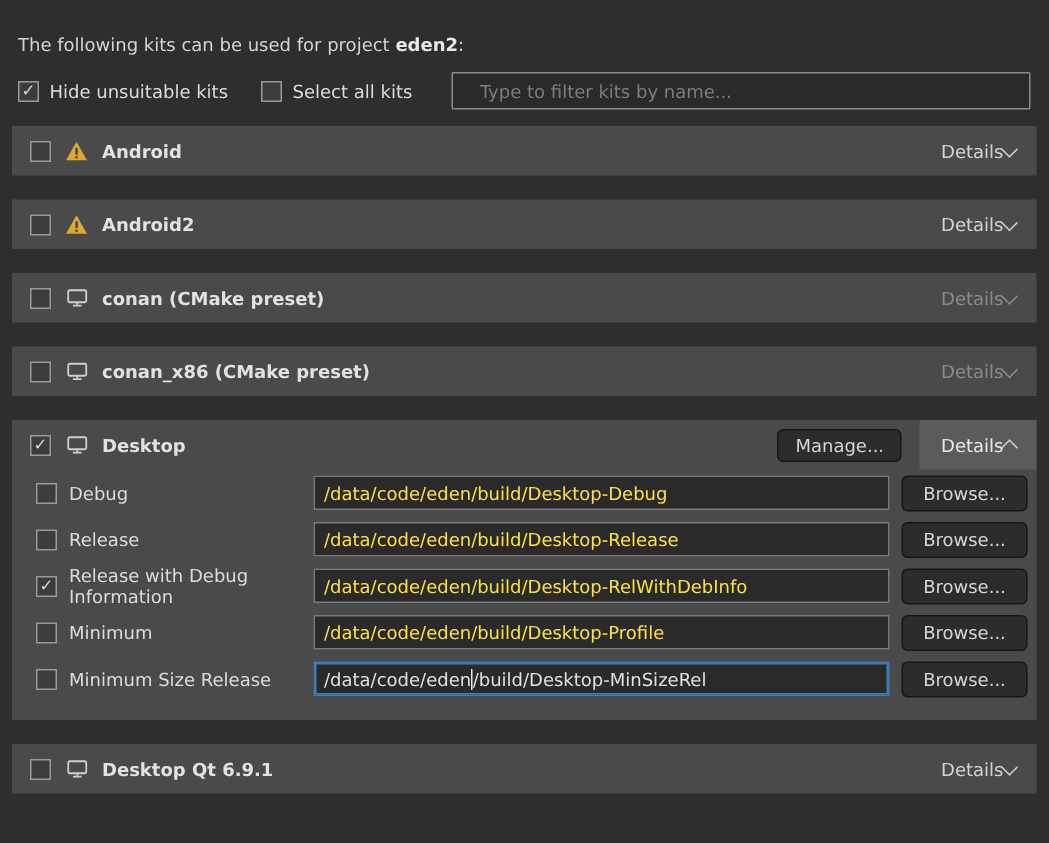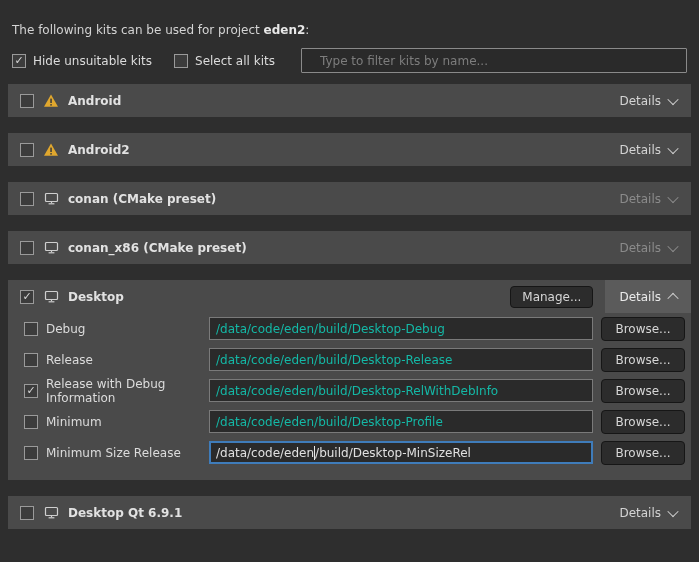--- a/index.html
+++ b/index.html
@@ -31,21 +31,21 @@
   .filter-input::placeholder { color:#7d7d7d; }
   .kit-list { margin-top:11px; }
   .kit-row {
     margin:0 8px 16px 8px; background:#4a4a4a; height:33px;
     display:flex; align-items:center; padding-left:12px;
   }
   .kit-name { font-weight:bold; color:#e2e2e2; margin-left:9px; }
   .kit-icon { margin-left:9px; display:inline-flex; width:16px; height:16px; align-items:center; justify-content:center; }
   .spacer { flex:1; }
   .details-toggle {
-    display:flex; align-items:center; gap:8px; height:100%;
+    display:flex; align-items:center; height:100%;
     padding:0 14px; color:#d4d4d4; cursor:pointer;
   }
   .details-toggle.disabled { color:#8b8b8b; cursor:default; }
   .details-toggle.active { background:#5b5b5b; color:#eaeaea; }
   .chev { width:8px; height:8px; border-right:1.6px solid #cfcfcf; border-bottom:1.6px solid #cfcfcf; display:inline-block; }
   .chev.down { transform:rotate(45deg) translate(-1px,-1px); }
   .chev.up   { transform:rotate(-135deg) translate(-1px,-1px); }
   .details-toggle.disabled .chev { border-color:#8b8b8b; }
   .btn {
     background:#2c2c2c; border:1px solid #161616; border-radius:4px;
@@ -53,21 +53,21 @@
     padding:3px 11px; cursor:pointer;
   }
   .manage-btn { margin-right:12px; }
   .kit-group { margin:0 8px 16px 8px; background:#4a4a4a; padding-bottom:12px; }
   .kit-group .kit-row { margin:0; background:transparent; }
   .cfg-row { display:flex; align-items:center; height:31px; padding:0 6px 0 16px; }
   .cfg-left { display:flex; align-items:center; width:185px; flex:0 0 auto; }
   .cfg-label { margin-left:8px; color:#dcdcdc; }
   .path-input {
     flex:1; height:23px; background:#2a2a2a; border:1px solid #7a7a7a;
-    color:#14b8a6; padding:0 6px; font-family:inherit; font-size:12px; outline:none;
+    color:#fde047; padding:0 6px; font-family:inherit; font-size:12px; outline:none;
   }
   .fake-input {
     flex:1; height:23px; background:#2a2a2a; border:1px solid #3f7cba;
     box-shadow:0 0 0 1px #3f7cba inset;
     color:#e0e0e0; padding:0 6px; display:flex; align-items:center; white-space:pre; overflow:hidden;
   }
   .caret { width:1px; height:14px; background:#e8e8e8; flex:0 0 auto; }
   .browse-btn { margin-left:8px; width:84px; flex:0 0 auto; height:24px; }
   .warn-svg, .mon-svg { display:block; }
 </style>

